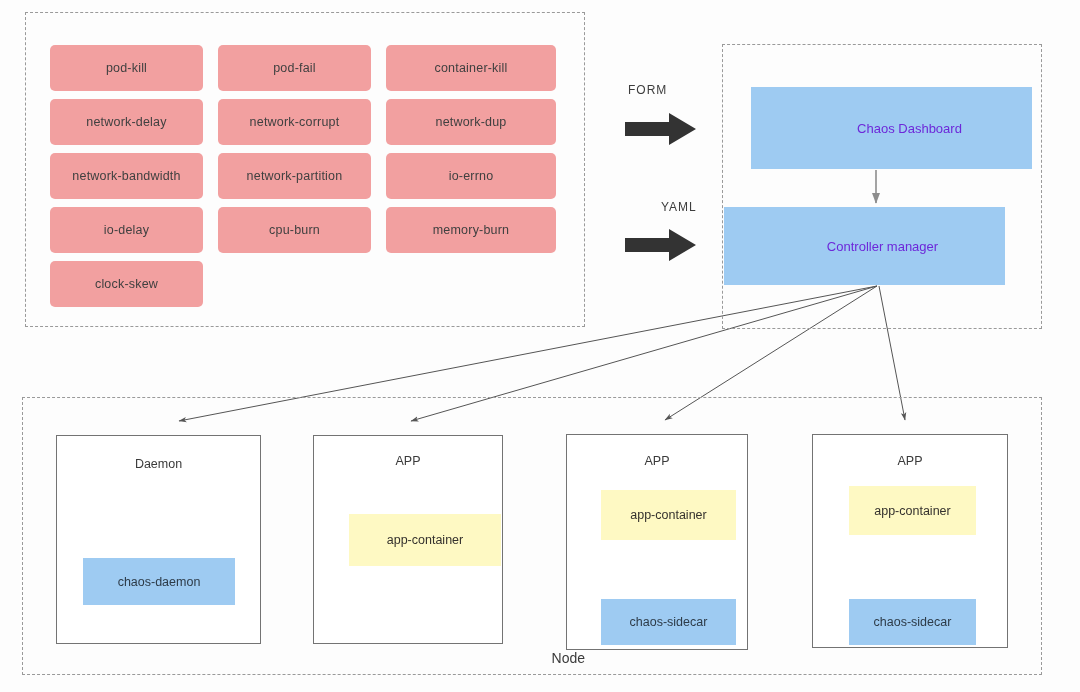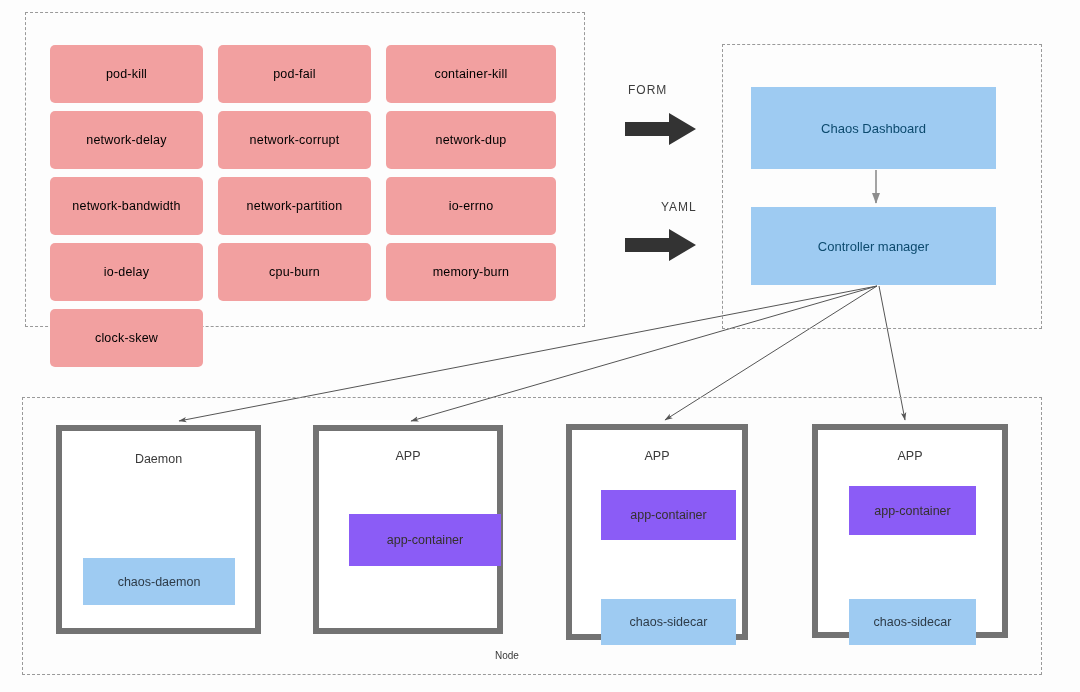--- a/index.html
+++ b/index.html
@@ -27,70 +27,71 @@
   
   .chaos-grid{
     position:absolute;left:50px;top:45px;
     width:515px;
     display:grid;
     grid-template-columns:153px 153px 170px;
     column-gap:15px;
     row-gap:8px;
   }
   .chaos-chip{
-    height:58px;
+    height:46px;
     background:#f2a0a0;
     border-radius:5px;
     display:flex;align-items:center;justify-content:center;
     font-size:12.5px;
-    color:#000000;
+    color:#404040;
     letter-spacing:.2px;
   }
 
   
   .blue-box{
     position:absolute;
     background:#9ecbf2;
     display:flex;align-items:center;justify-content:center;
-    font-size:13px;color:#0c4a6e;
+    font-size:13px;color:#6d28d9;padding-left:36px;
   }
   #box-chaos-dashboard{left:751px;top:87px;width:245px;height:82px;}
-  #box-controller-manager{left:751px;top:207px;width:245px;height:78px;}
+  #box-controller-manager{left:724px;top:207px;width:245px;height:78px;}
 
   
   .io-label{
     position:absolute;
     font-size:12px;letter-spacing:1px;color:#3d3d3d;
   }
   #label-form{left:628px;top:83px;}
   #label-yaml{left:628px;top:200px;margin-left:33px;}
 
   .block-arrow{position:absolute;}
   #arrow-form-glyph{left:625px;top:112px;}
   #arrow-yaml-glyph{left:625px;top:228px;}
 
   
   .pod{
     position:absolute;
     background:#ffffff;
-    border:6px solid #737373;
+    border:1px solid #737373;
     box-sizing:border-box;
+    margin-top:10px;
   }
   .pod-title{
     position:absolute;left:0;right:0;
     text-align:center;
     font-size:12.5px;color:#3a3a3a;
   }
   .container-chip{
     position:absolute;
     display:flex;align-items:center;justify-content:center;
     font-size:12.5px;color:#2d3b48;
   }
   .chip-blue{background:#9ecbf2;margin-top:42px;}
-  .chip-tan{background:#8b5cf6;color:#34312d;}
+  .chip-tan{background:#fef9c3;color:#34312d;}
 
   #pod-daemon{left:56px;top:425px;width:205px;height:209px;}
   #pod-daemon .pod-title{top:21px;}
   #chip-chaos-daemon{left:83px;top:516px;width:152px;height:47px;}
 
   #pod-app-1{left:313px;top:425px;width:190px;height:209px;}
   #pod-app-1 .pod-title{top:18px;}
   #chip-app-container-1{left:349px;top:514px;width:152px;height:52px;}
 
   #pod-app-2{left:566px;top:424px;width:182px;height:216px;}
@@ -98,21 +99,21 @@
   #chip-app-container-2{left:601px;top:490px;width:135px;height:50px;}
   #chip-chaos-sidecar-2{left:601px;top:557px;width:135px;height:46px;}
 
   #pod-app-3{left:812px;top:424px;width:196px;height:214px;}
   #pod-app-3 .pod-title{top:19px;}
   #chip-app-container-3{left:849px;top:486px;width:127px;height:49px;}
   #chip-chaos-sidecar-3{left:849px;top:557px;width:127px;height:46px;}
 
   #label-node{
     position:absolute;left:495px;top:650px;width:90px;
-    text-align:left;font-size:10px;color:#3a3a3a;
+    text-align:right;font-size:14px;color:#3a3a3a;
   }
 
   
   #connectors{position:absolute;left:0;top:0;width:1080px;height:692px;pointer-events:none;}
 </style>
 </head>
 <body>
 
 <div class="stage">
 

